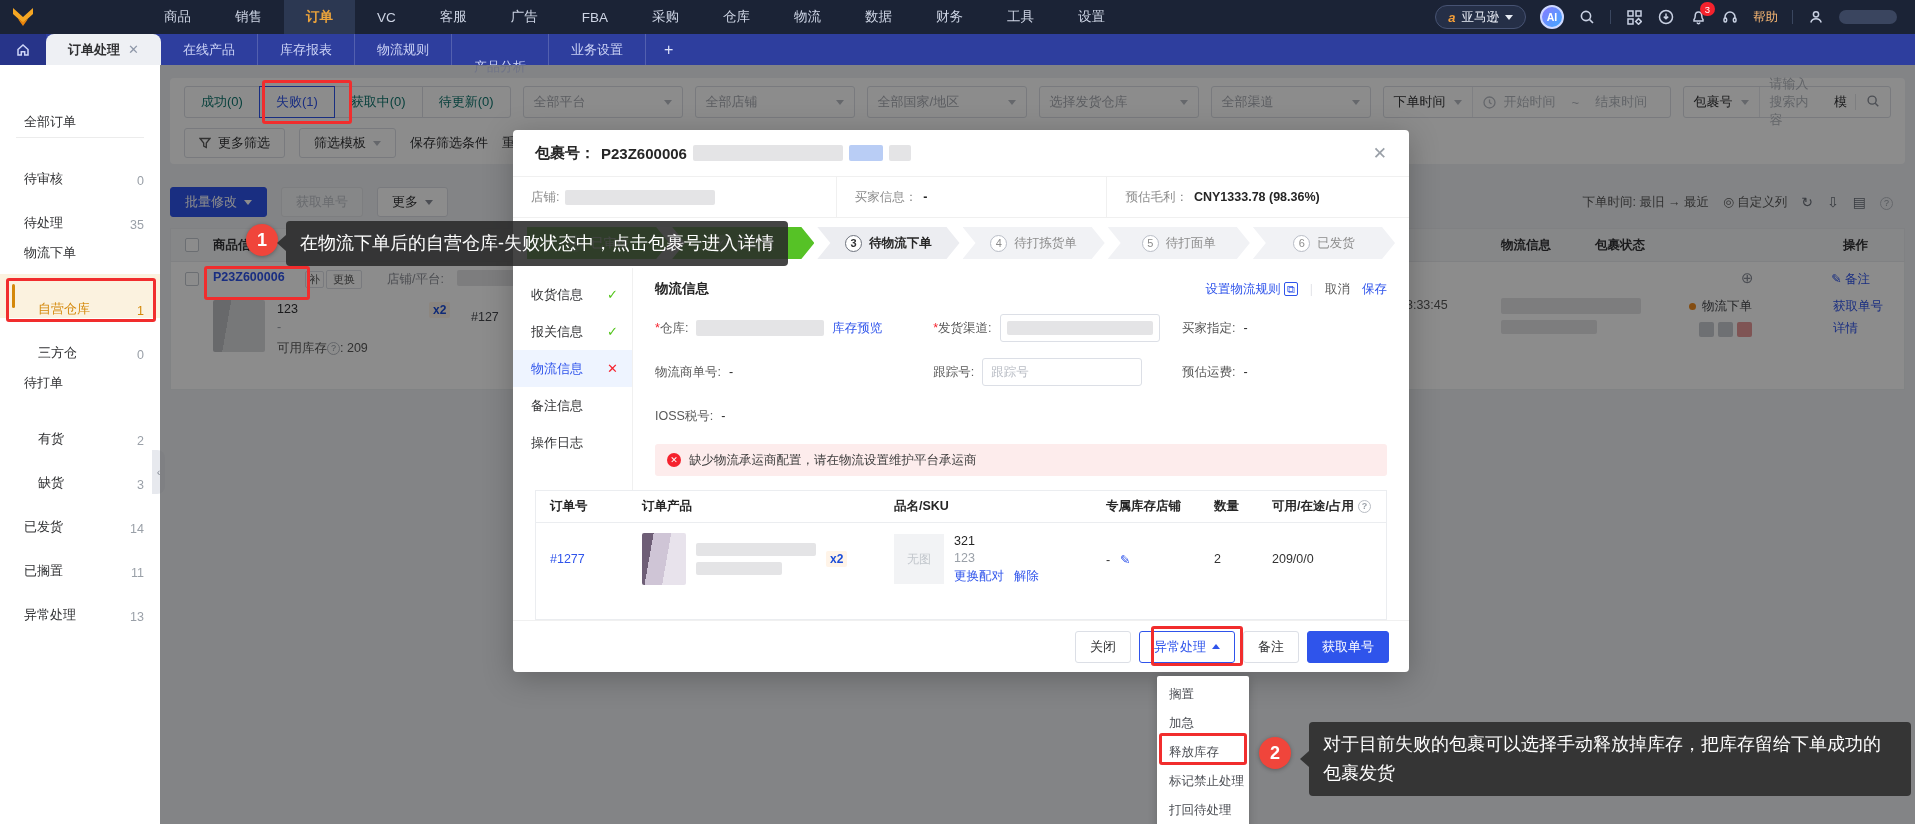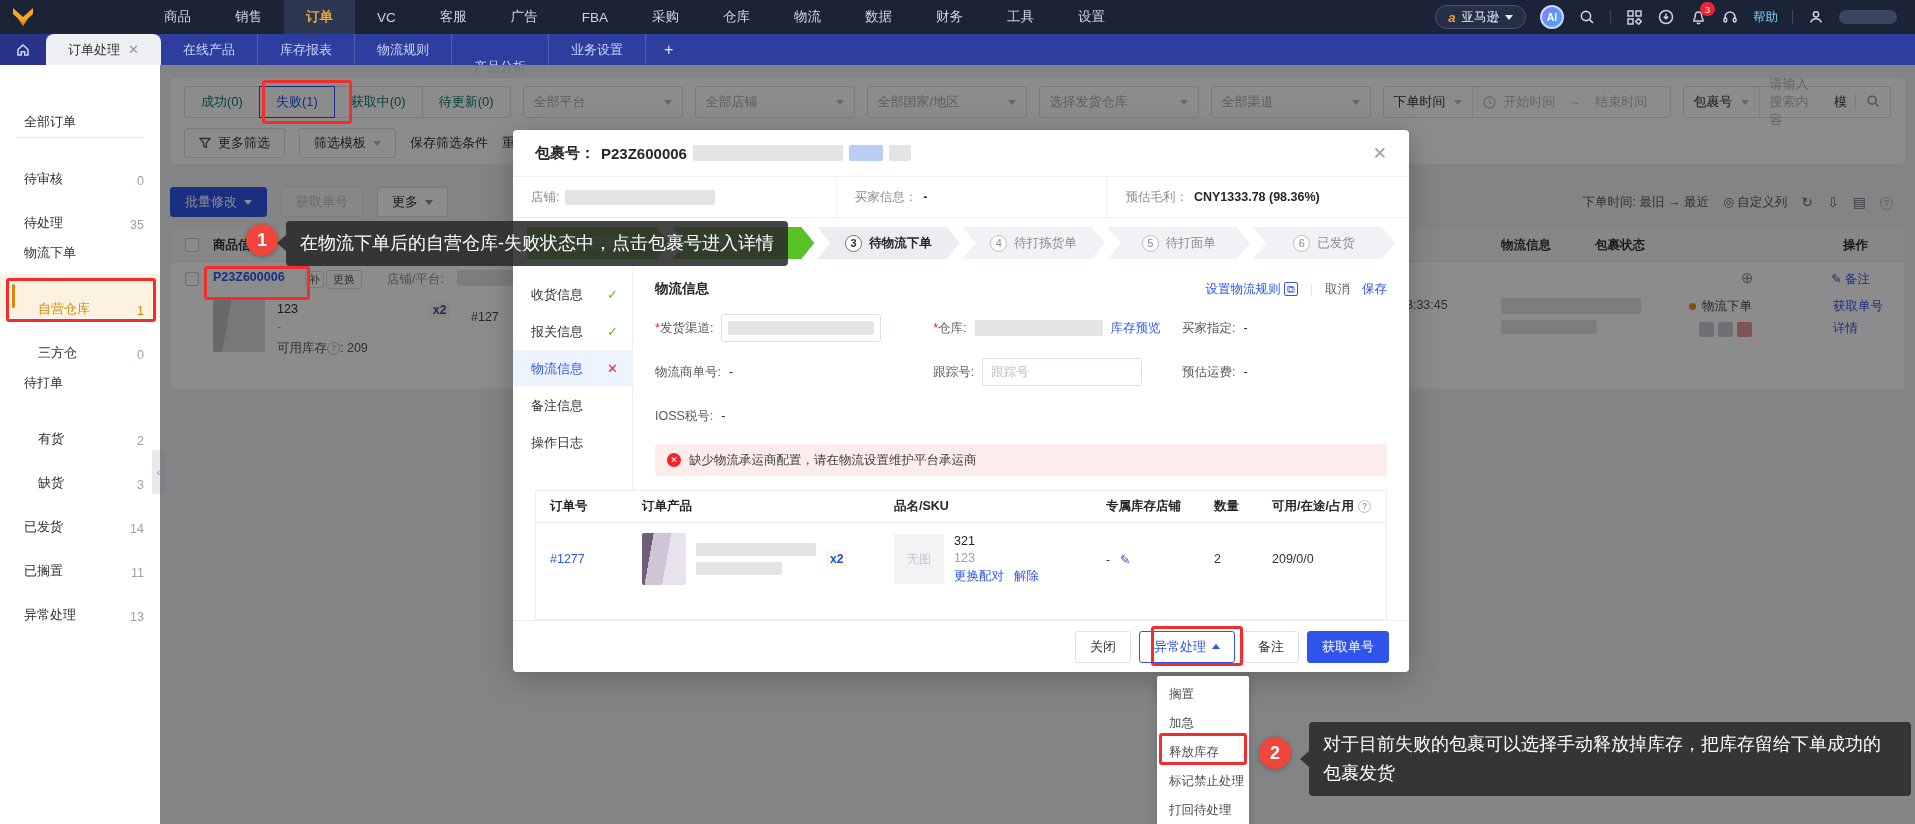--- a/index.html
+++ b/index.html
@@ -14,30 +14,30 @@
   .nav-item{padding:0 22px;height:100%;display:flex;align-items:center;color:#cdd4e4;font-size:13.5px;cursor:pointer;}
   .nav-item.active{background:#2c3852;color:#eda43b;font-weight:700;}
   .nav-right{margin-left:auto;display:flex;align-items:center;gap:14px;padding-right:18px;color:#c9d1e3;}
   .store-pill{display:flex;align-items:center;gap:6px;background:#252f47;border:1px solid #475373;border-radius:14px;height:24px;padding:0 12px;color:#e8ecf5;font-size:12.5px;}
   .amz-a{color:#f29d38;font-weight:700;font-style:italic;font-size:13px;}
   .ai-badge{width:24px;height:24px;border-radius:50%;background:linear-gradient(135deg,#8a7bff,#3fa9ff);color:#fff;font-size:10.5px;font-weight:700;display:flex;align-items:center;justify-content:center;border:2px solid #cfd9ff;}
   .tn-icon{width:18px;height:18px;display:flex;align-items:center;justify-content:center;position:relative;}
   .tn-icon svg{display:block;}
   .badge{position:absolute;top:-6px;right:-8px;background:#f5222d;color:#fff;border-radius:8px;min-width:15px;height:14px;font-size:9.5px;display:flex;align-items:center;justify-content:center;padding:0 3px;}
   .vdiv{width:1px;height:14px;background:#3a465f;}
-  .help-text{font-size:12.5px;color:#7dd3fc;}
+  .help-text{font-size:12.5px;color:#fdba74;}
   .user-blur{width:58px;height:14px;background:#3a455f;border-radius:7px;}
   .caret{width:0;height:0;border-left:4px solid transparent;border-right:4px solid transparent;border-top:5px solid currentColor;display:inline-block;}
   .caret.up{border-top:none;border-bottom:5px solid currentColor;}
 
   
   .tabbar{position:absolute;left:0;top:34px;width:100%;height:31px;background:#2e3e9e;display:flex;align-items:flex-end;z-index:10;}
   .home-box{width:46px;height:31px;background:#273489;color:#cfd6f8;display:flex;align-items:center;justify-content:center;}
   .tab{height:31px;display:flex;align-items:center;gap:8px;padding:0 22px;color:#ccd3f6;font-size:13px;border-right:1px solid rgba(255,255,255,.18);cursor:pointer;}
-  .tab.active{background:#eef0f4;color:#303133;border-radius:8px 8px 0 0;border-right:none;font-weight:400;}
+  .tab.active{background:#eef0f4;color:#303133;border-radius:8px 8px 0 0;border-right:none;font-weight:700;}
   .tab .close{color:#8e97a8;font-size:13px;}
   .tab-add{padding:0 18px;color:#dfe4fb;font-size:16px;height:31px;display:flex;align-items:center;}
 
   
   .sidebar{position:absolute;left:0;top:65px;width:160px;height:759px;background:#fff;padding-top:22px;z-index:5;}
   .side-item{height:44px;display:flex;align-items:flex-end;padding:0 16px 0 24px;font-size:13px;color:#303133;position:relative;cursor:pointer;}
   .side-item .cnt{margin-left:auto;color:#9aa0a8;font-size:12.5px;}
   .side-item.sub{padding-left:38px;}
   .side-group{height:42px;display:flex;align-items:center;padding-left:24px;color:#303133;font-size:13px;}
   .side-div{height:1px;background:#ececec;margin:6px 16px;}
@@ -528,29 +528,29 @@
           <span class="mc-actions">
             <span class="link"><span>设置物流规则</span> <span class="ext-ic">⧉</span></span>
             <span style="color:#e3e5e9;">|</span>
             <span style="color:#595959;cursor:pointer;">取消</span>
             <span class="link">保存</span>
           </span>
         </div>
 
         <div class="form-grid">
           <div class="fcell">
+            <span><span class="req">*</span><span>仓库:</span></span>
+            <span class="blur" style="width:128px;height:16px;"></span>
+            <span class="link">库存预览</span>
+          </div>
+          <div class="fcell">
             <span><span class="req">*</span><span>发货渠道:</span></span>
             <span class="sel-blur">
                 <span class="blur"></span>
               </span>
-          </div>
-          <div class="fcell">
-            <span><span class="req">*</span><span>仓库:</span></span>
-            <span class="blur" style="width:128px;height:16px;"></span>
-            <span class="link">库存预览</span>
           </div>
           <div class="fcell">
             <span>买家指定:</span>
             <span class="fval">-</span>
           </div>
 
           <div class="fcell">
             <span>物流商单号:</span>
             <span class="fval">-</span>
           </div>

